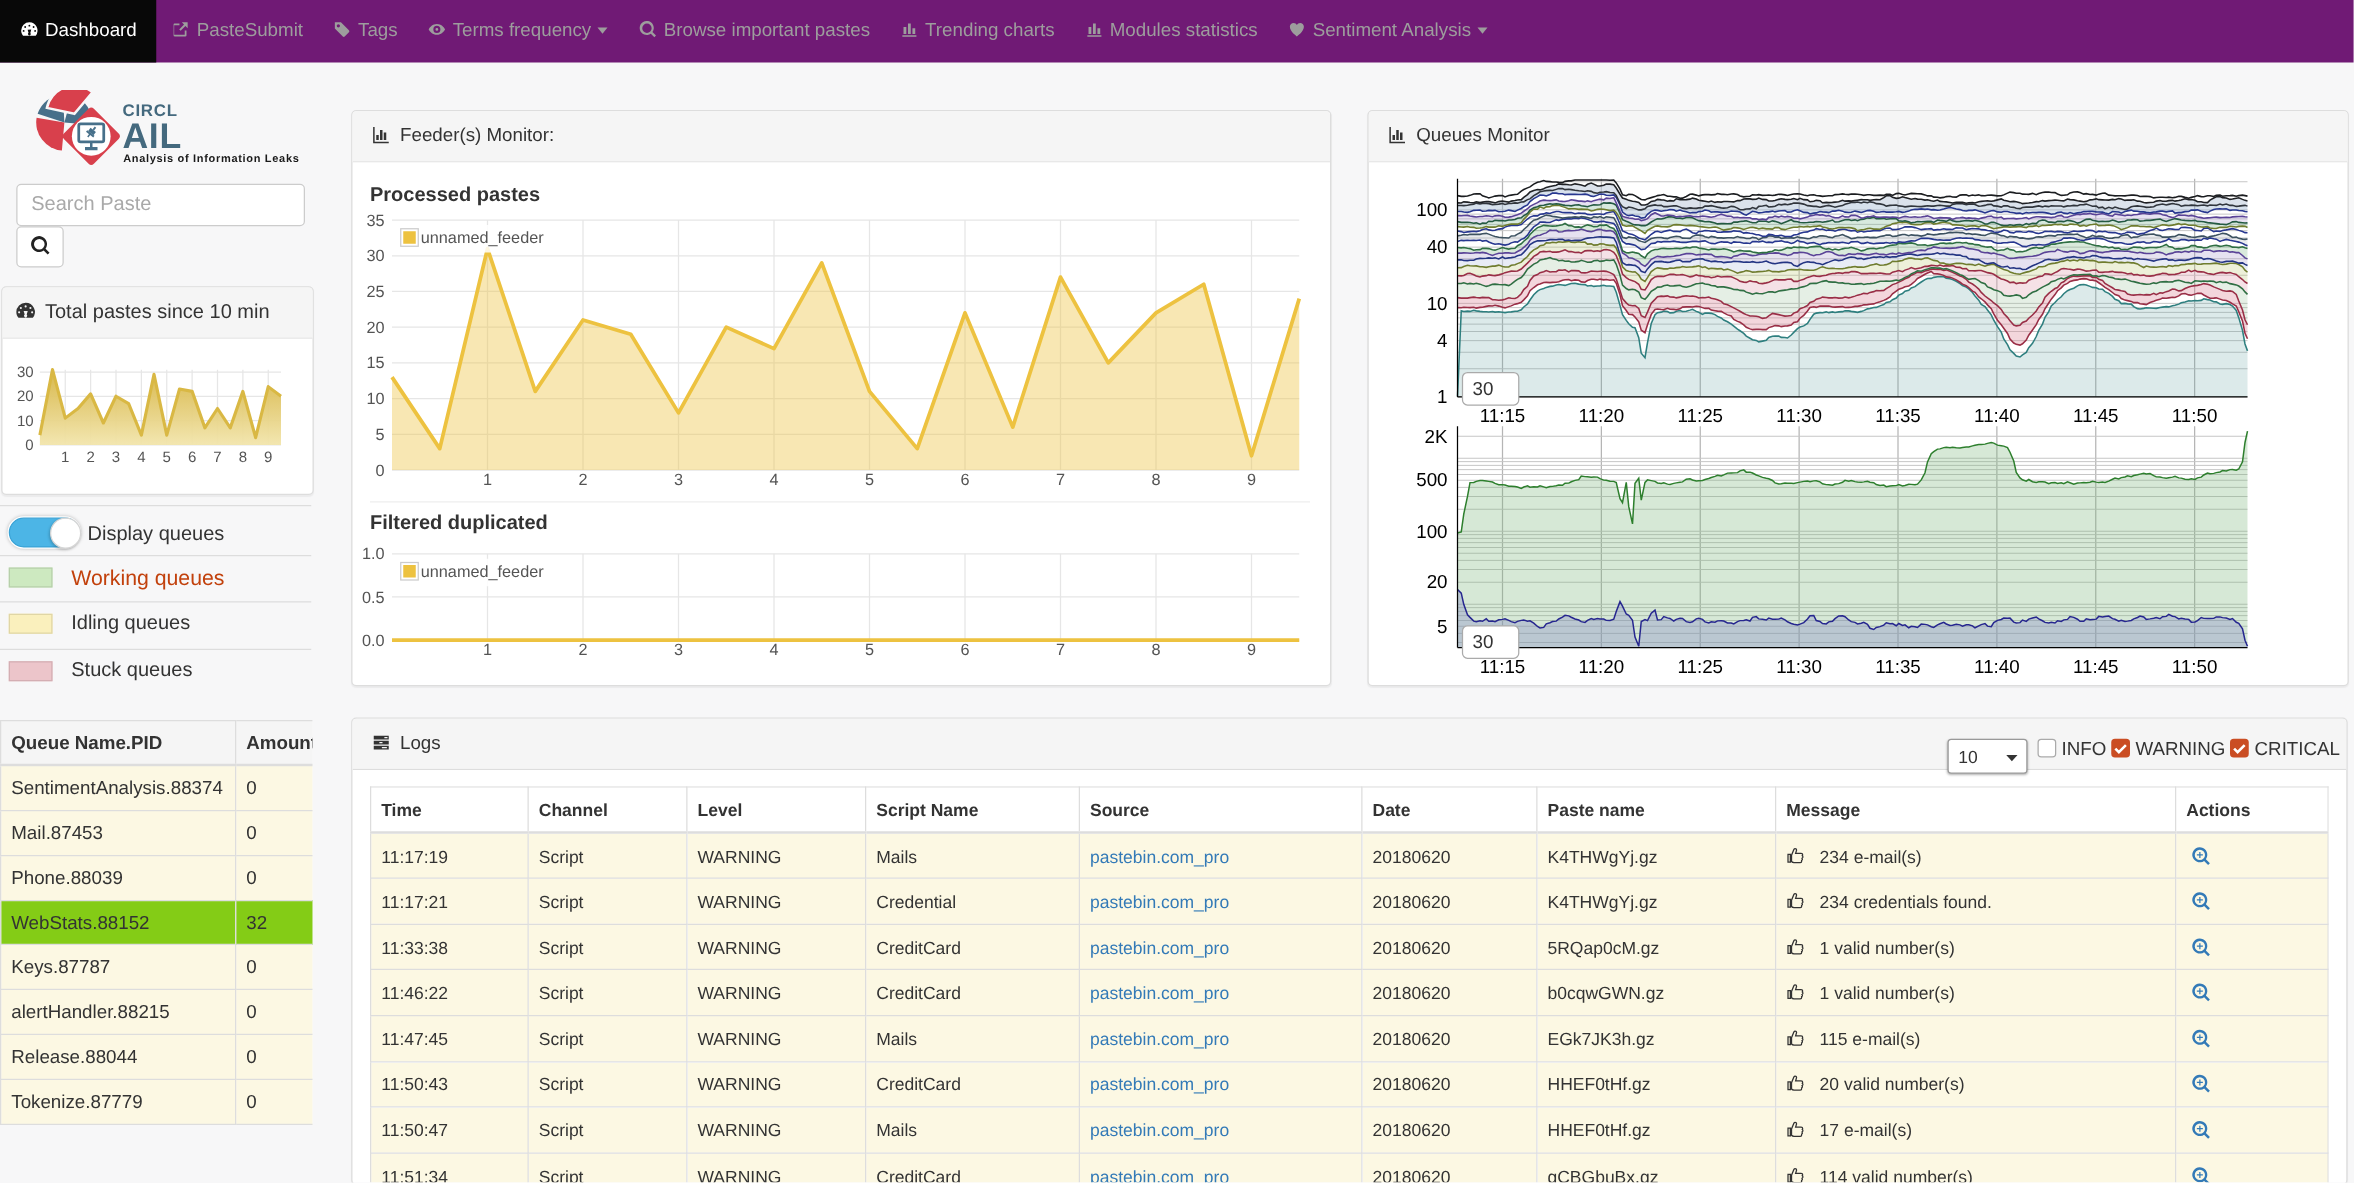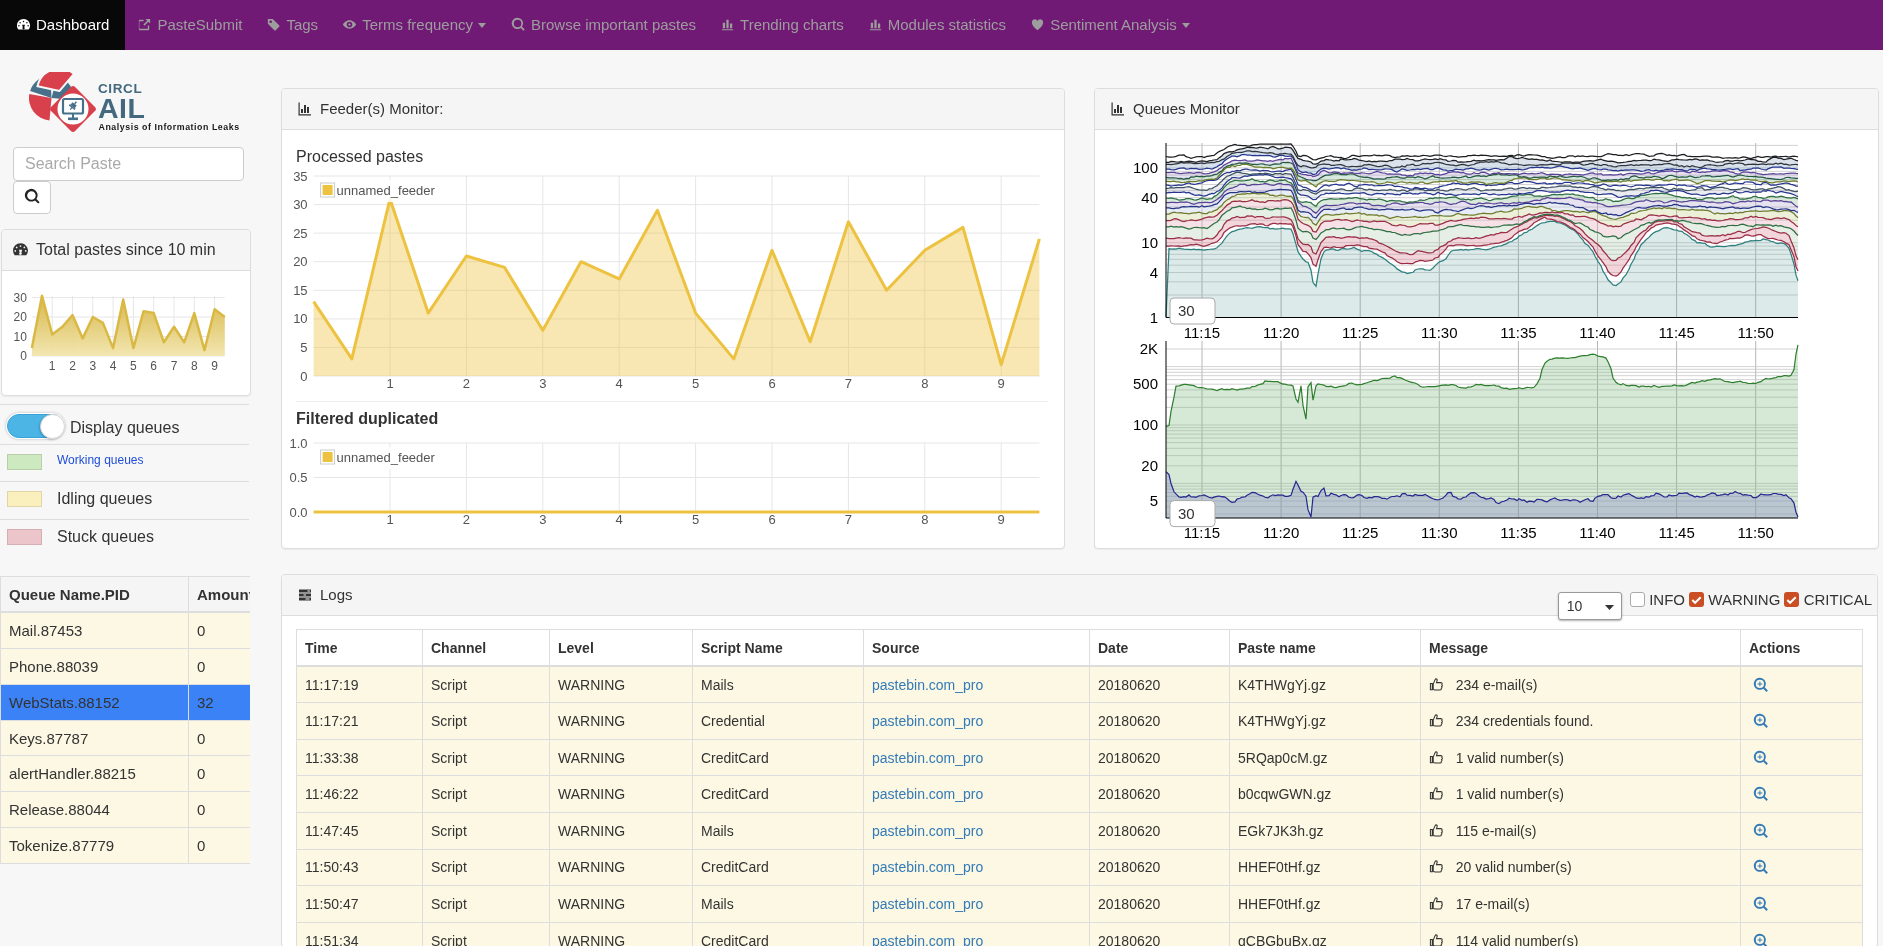--- a/index.html
+++ b/index.html
@@ -124,46 +124,50 @@
     <path d="M29.9 64.1 L40.0 11.7 L50.2 50.5 L60.4 42.8 L70.5 31.1 L80.7 54.4 L90.8 33.0 L100.9 38.9 L111.1 64.1 L121.2 15.5 L131.4 64.1 L141.6 27.2 L151.7 29.1 L161.9 58.3 L172.0 42.8 L182.2 58.3 L192.3 29.1 L202.5 66.1 L212.6 25.3 L222.8 33.0" fill="none" stroke="#d9b844" stroke-width="2.5" stroke-linejoin="round"></path>
   </svg>
 <div class="abs" style="left:0;top:404px;width:249px;border-top:1px solid #ddd"></div>
 <div class="abs" style="left:6px;top:413px;width:59px;height:26px;border-radius:13px;background:#fff;box-shadow:0 0 3px rgba(0,0,0,0.25)">
     <div class="abs" style="left:1px;top:1px;width:57px;height:24px;border-radius:12px;background:#4cb5e6;border:1px solid #3aa3d6;box-sizing:border-box"></div>
     <div class="abs" style="left:34px;top:0.5px;width:25px;height:25px;border-radius:50%;background:#fff;border:1px solid #d5d5d5;box-sizing:border-box;box-shadow:-1px 1px 2px rgba(0,0,0,0.18)"></div>
   </div>
 <span class="abs" style="left:70px;top:419px;font-size:16px;font-weight:normal;color:#333">Display queues</span>
 <div class="abs" style="left:0;top:444px;width:249px;height:38px;border-top:1px solid #ddd">
     <div class="abs" style="left:7px;top:9px;width:33px;height:14px;background:#cde9c0;border:1px solid #b7cfab"></div>
-    <span class="abs" style="left:57px;top:8px;font-size:12px;color:#1d4ed8">Working queues</span>
+    <span class="abs" style="left:57px;top:8px;font-size:17px;color:#c2410c">Working queues</span>
   </div>
 <div class="abs" style="left:0;top:481px;width:249px;height:38px;border-top:1px solid #ddd">
     <div class="abs" style="left:7px;top:9px;width:33px;height:14px;background:#faf0bd;border:1px solid #e0d6a5"></div>
     <span class="abs" style="left:57px;top:8px;font-size:16px;color:#333">Idling queues</span>
   </div>
 <div class="abs" style="left:0;top:519px;width:249px;height:38px;border-top:1px solid #ddd">
     <div class="abs" style="left:7px;top:9px;width:33px;height:14px;background:#ecc5ca;border:1px solid #d4aeb3"></div>
     <span class="abs" style="left:57px;top:8px;font-size:16px;color:#333">Stuck queues</span>
   </div>
 <div class="abs" style="left:0;top:576px;width:250px;height:370px;overflow:hidden">
     <table class="qtable">
       <tbody>
         <tr class="qh">
           <th style="width:188px">Queue Name.PID</th>
           <th>Amount</th>
         </tr>
         <tr style="background:#fcf8e3">
+          <td>SentimentAnalysis.88374</td>
+          <td>0</td>
+        </tr>
+        <tr style="background:#fcf8e3">
           <td>Mail.87453</td>
           <td>0</td>
         </tr>
         <tr style="background:#fcf8e3">
           <td>Phone.88039</td>
           <td>0</td>
         </tr>
-        <tr style="background:#3b82f6">
+        <tr style="background:#84cc16">
           <td>WebStats.88152</td>
           <td>32</td>
         </tr>
         <tr style="background:#fcf8e3">
           <td>Keys.87787</td>
           <td>0</td>
         </tr>
         <tr style="background:#fcf8e3">
           <td>alertHandler.88215</td>
           <td>0</td>
@@ -177,21 +181,21 @@
           <td>0</td>
         </tr>
       </tbody>
     </table>
   </div>
 <div class="abs panel" style="left:281px;top:88px;width:782px;height:459px">
     <div class="phead"><svg width="16" height="16" viewBox="0 0 16 16" style="vertical-align:-3px;margin-right:7px" fill="#333">
         <path d="M1.5 1.5h1.2v11.8H14v1.2H1.5zM4 8h2v4H4zM7 4h2v8H7zM10 6h2v6h-2z"></path>
       </svg>Feeder(s) Monitor:</div>
   </div>
-<div class="abs" style="left:296px;top:148px;font-size:16px;font-weight:normal;color:#333">Processed pastes</div>
+<div class="abs" style="left:296px;top:148px;font-size:16px;font-weight:bold;color:#333">Processed pastes</div>
 <svg class="abs" style="left:282px;top:168px" width="773" height="232" viewBox="0 0 773 232">
     <line x1="31.6" y1="208.0" x2="757.4" y2="208.0" stroke="#e6e6e6" stroke-width="1"></line>
     <line x1="31.6" y1="179.4" x2="757.4" y2="179.4" stroke="#e6e6e6" stroke-width="1"></line>
     <line x1="31.6" y1="150.9" x2="757.4" y2="150.9" stroke="#e6e6e6" stroke-width="1"></line>
     <line x1="31.6" y1="122.3" x2="757.4" y2="122.3" stroke="#e6e6e6" stroke-width="1"></line>
     <line x1="31.6" y1="93.7" x2="757.4" y2="93.7" stroke="#e6e6e6" stroke-width="1"></line>
     <line x1="31.6" y1="65.1" x2="757.4" y2="65.1" stroke="#e6e6e6" stroke-width="1"></line>
     <line x1="31.6" y1="36.6" x2="757.4" y2="36.6" stroke="#e6e6e6" stroke-width="1"></line>
     <line x1="31.6" y1="8.0" x2="757.4" y2="8.0" stroke="#e6e6e6" stroke-width="1"></line>
     <line x1="108.0" y1="8" x2="108.0" y2="208" stroke="#e6e6e6" stroke-width="1"></line>

